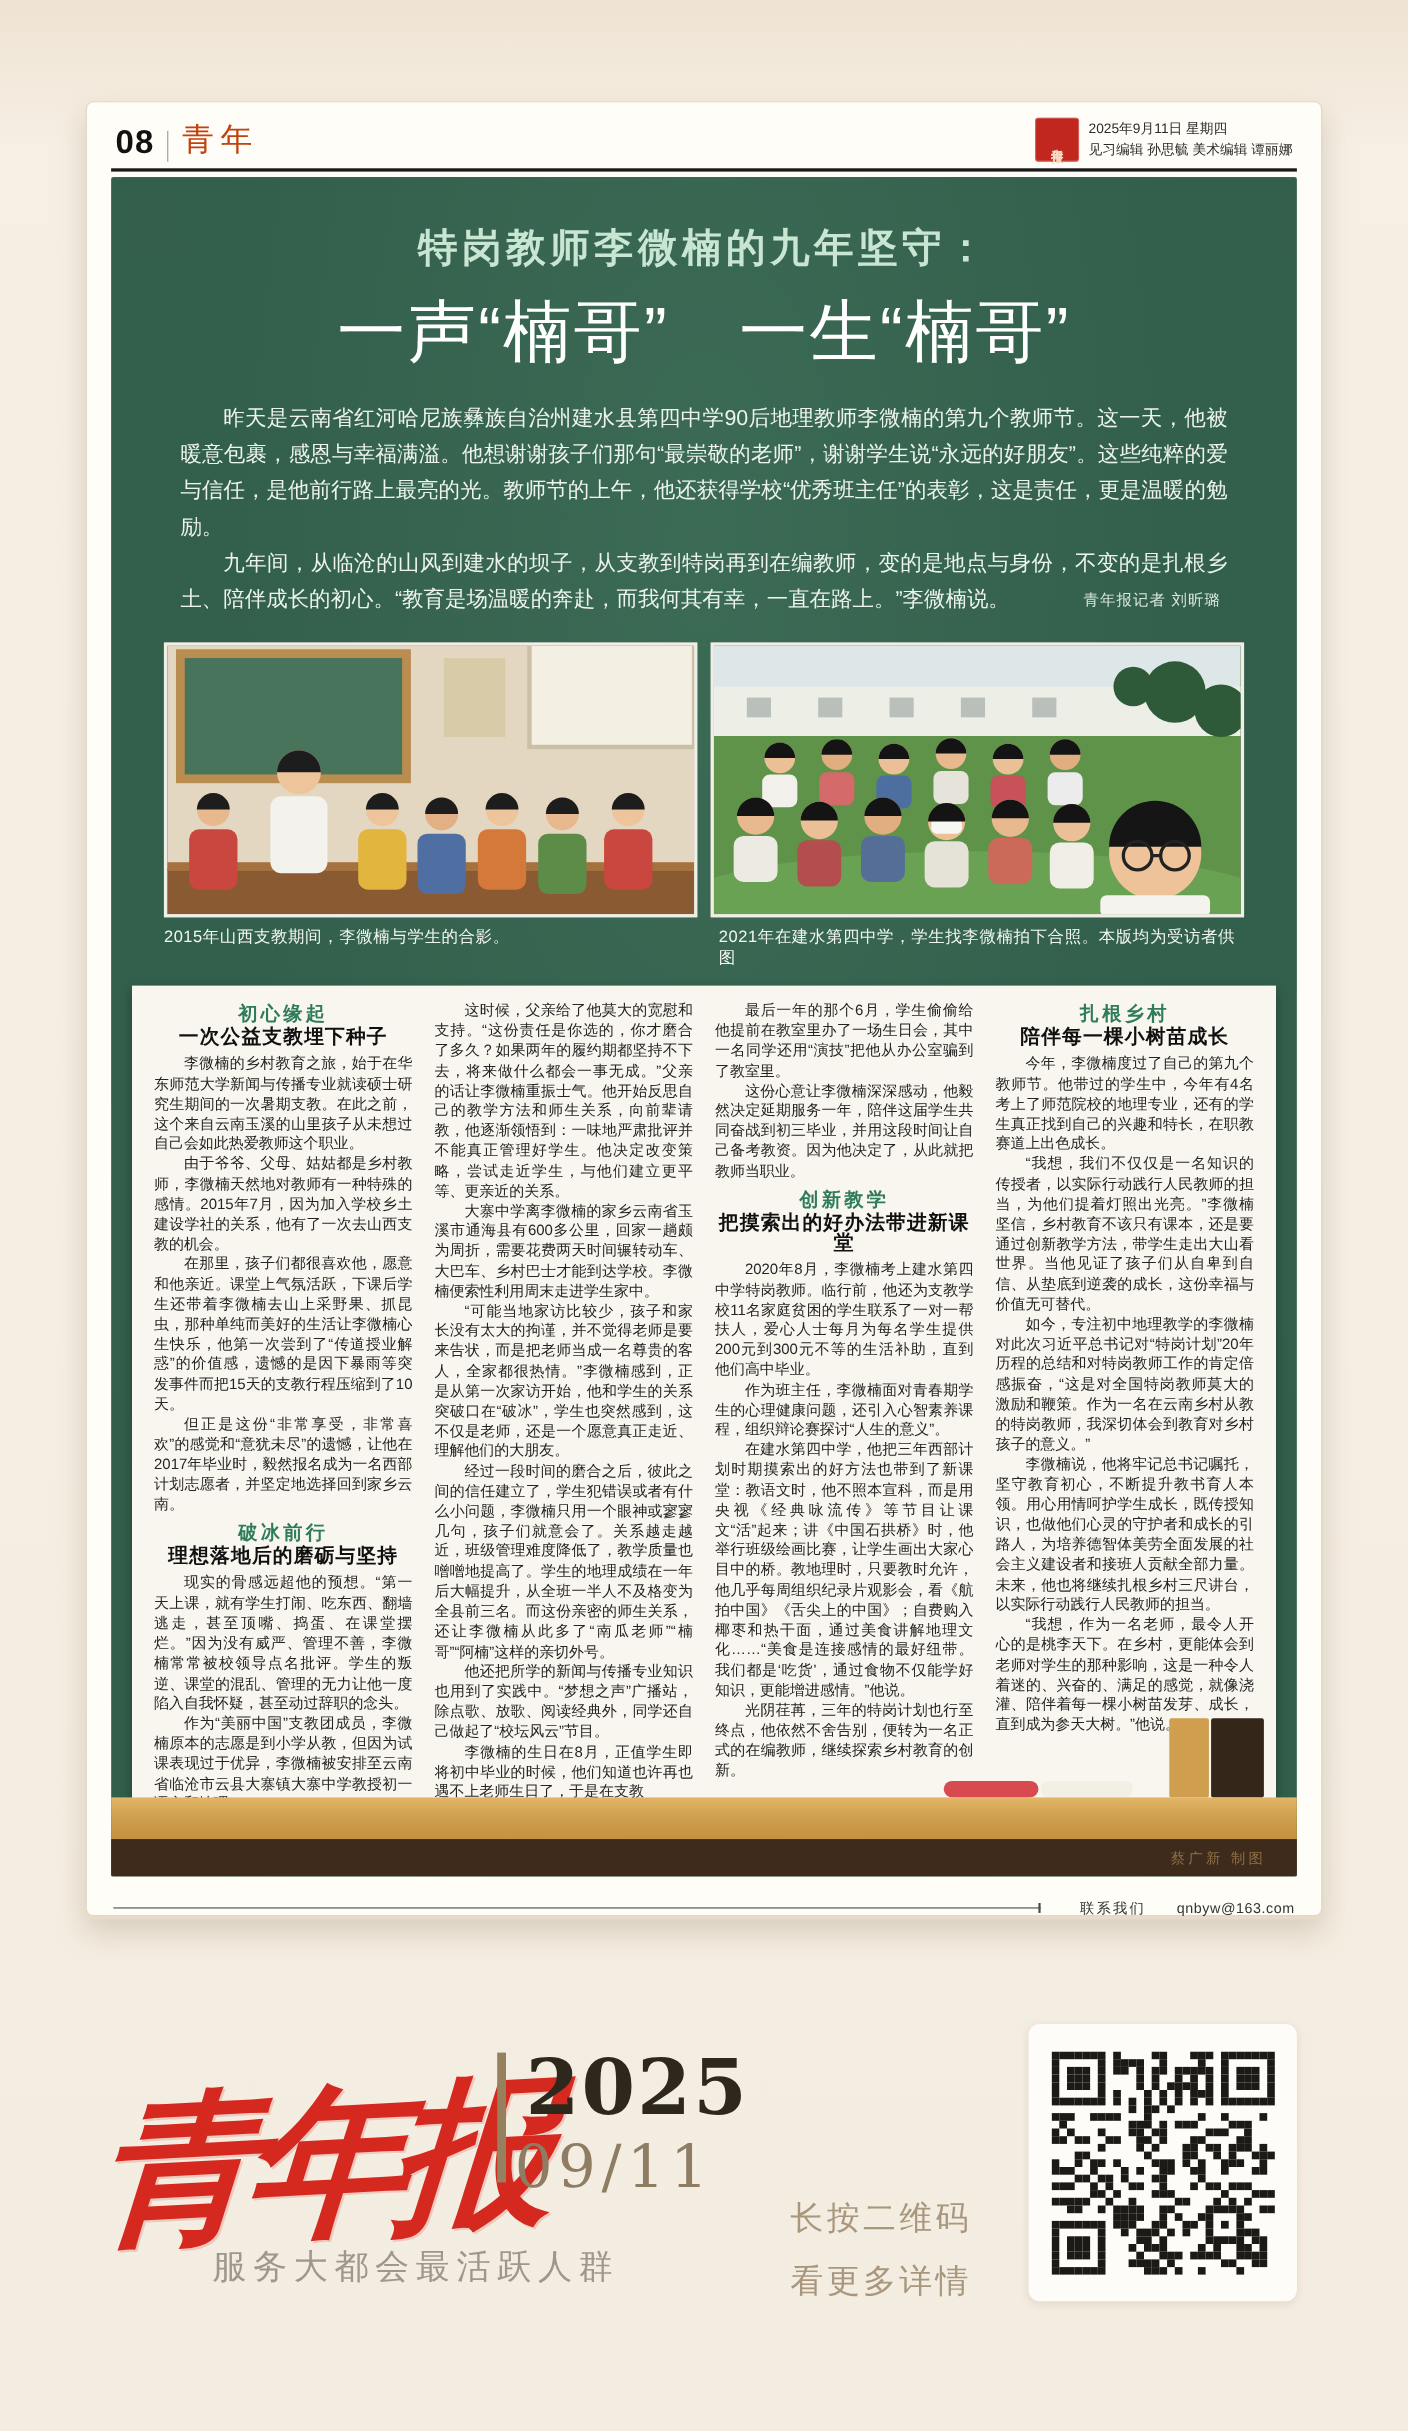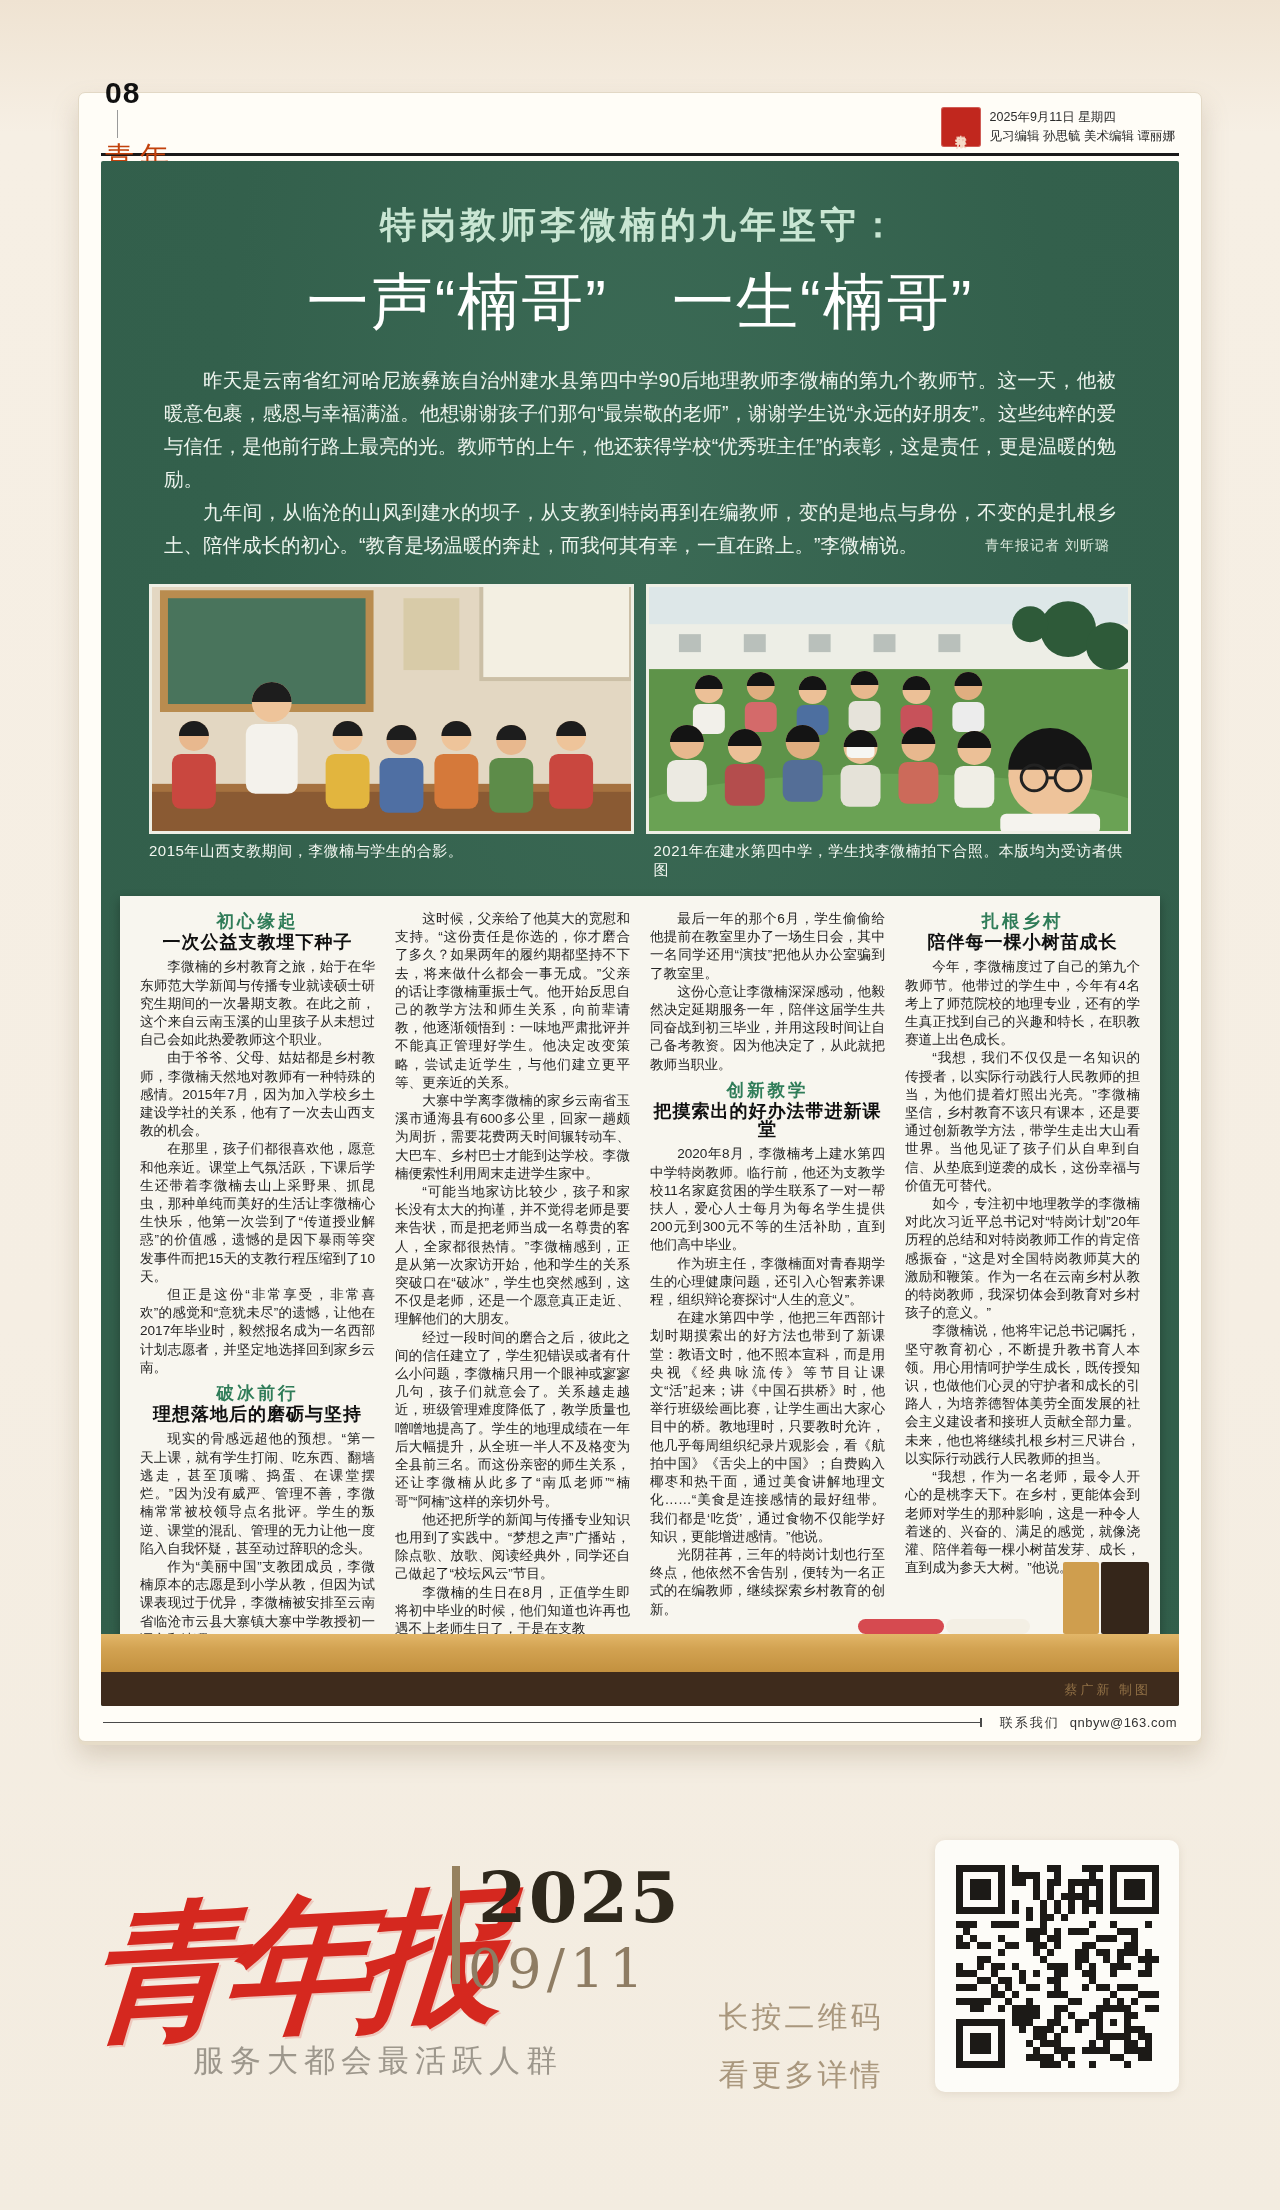--- a/index.html
+++ b/index.html
@@ -14,21 +14,21 @@
   .sheet{
     position:absolute;left:78px;top:92px;width:1124px;height:1650px;
     background:#fffdf7;border:1px solid #e2d8c5;border-radius:7px;
     box-shadow:0 3px 0 #e6dcc8,0 14px 26px rgba(140,118,88,.28);
     padding:8px 22px 0;box-sizing:border-box;
   }
   .sheet-header{
     height:52px;display:flex;align-items:center;justify-content:space-between;
     border-bottom:3px solid #191919;padding:0 4px;
   }
-  .ph-left{display:flex;align-items:flex-start;flex-direction:column;}
+  .ph-left{display:flex;align-items:flex-end;}
   .page-no{font-size:30px;font-weight:700;color:#111;letter-spacing:1px;}
   .ph-div{width:1px;height:28px;background:#9a9a9a;margin:0 12px;}
   .section-name{font-size:29px;color:#c2410c;letter-spacing:6px;font-weight:500;}
   .masthead-right{display:flex;align-items:center;gap:9px;}
   .mini-logo{
     width:40px;height:40px;background:#c1271e;border-radius:3px;
     display:flex;align-items:center;justify-content:center;
     box-shadow:inset 0 0 0 1px rgba(255,255,255,.25);
   }
   .mini-logo span{
@@ -94,21 +94,21 @@
   .book{position:absolute;bottom:0;}
   .book.lay{height:15px;border-radius:8px;}
   .book.red{left:757px;width:86px;background:#d64a50;}
   .book.white{left:845px;width:84px;background:#f3efe4;}
   .book.tan{left:962px;width:36px;height:72px;background:#cf9e4e;border-radius:2px;}
   .book.dark{left:1000px;width:48px;height:72px;background:#35261a;border-radius:2px;}
   .credit{
     position:absolute;right:28px;bottom:7px;font-size:13px;color:#8f6f45;letter-spacing:3px;
   }
   
-  .contact-row{height:33px;display:flex;align-items:center;padding:0 2px;}
+  .contact-row{height:33px;display:flex;align-items:center;padding:12px 2px;gap:18px;}
   .rule{flex:1;border-top:1.5px solid #4a4a4a;position:relative;margin-right:18px;}
   .rule i{position:absolute;right:0;top:-5px;width:1.5px;height:9px;background:#4a4a4a;display:block;}
   .contact-label{font-size:13px;color:#333;letter-spacing:2px;margin-right:10px;}
   .contact-email{font-size:13px;color:#333;letter-spacing:.5px;}
   
   .brand{
     position:absolute;left:88px;top:1856px;width:350px;height:240px;
     font-family:"DejaVu Serif","Liberation Serif",serif;font-style:italic;font-weight:700;
     font-size:148px;line-height:220px;color:#d5281f;letter-spacing:-14px;
     transform:rotate(-3deg) skewX(-7deg);text-shadow:2px 2px 0 rgba(213,40,31,.18);

